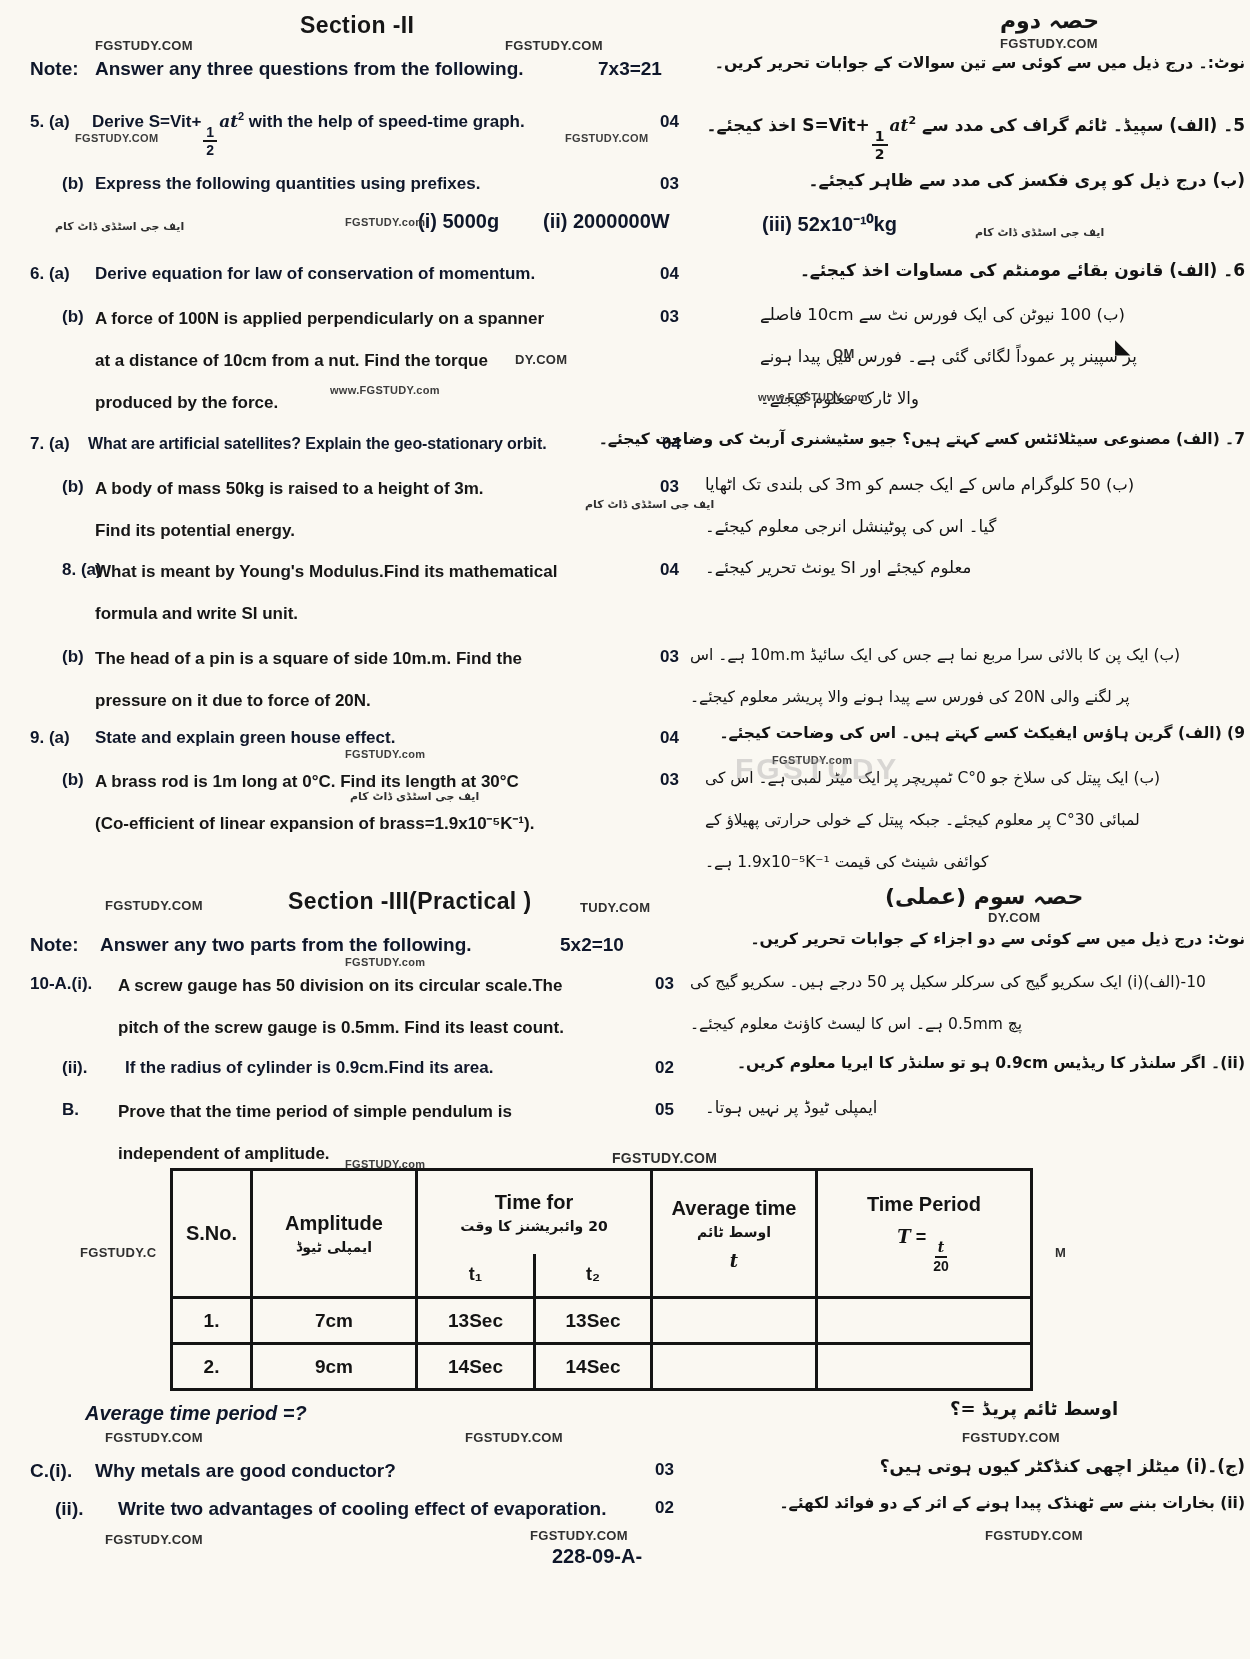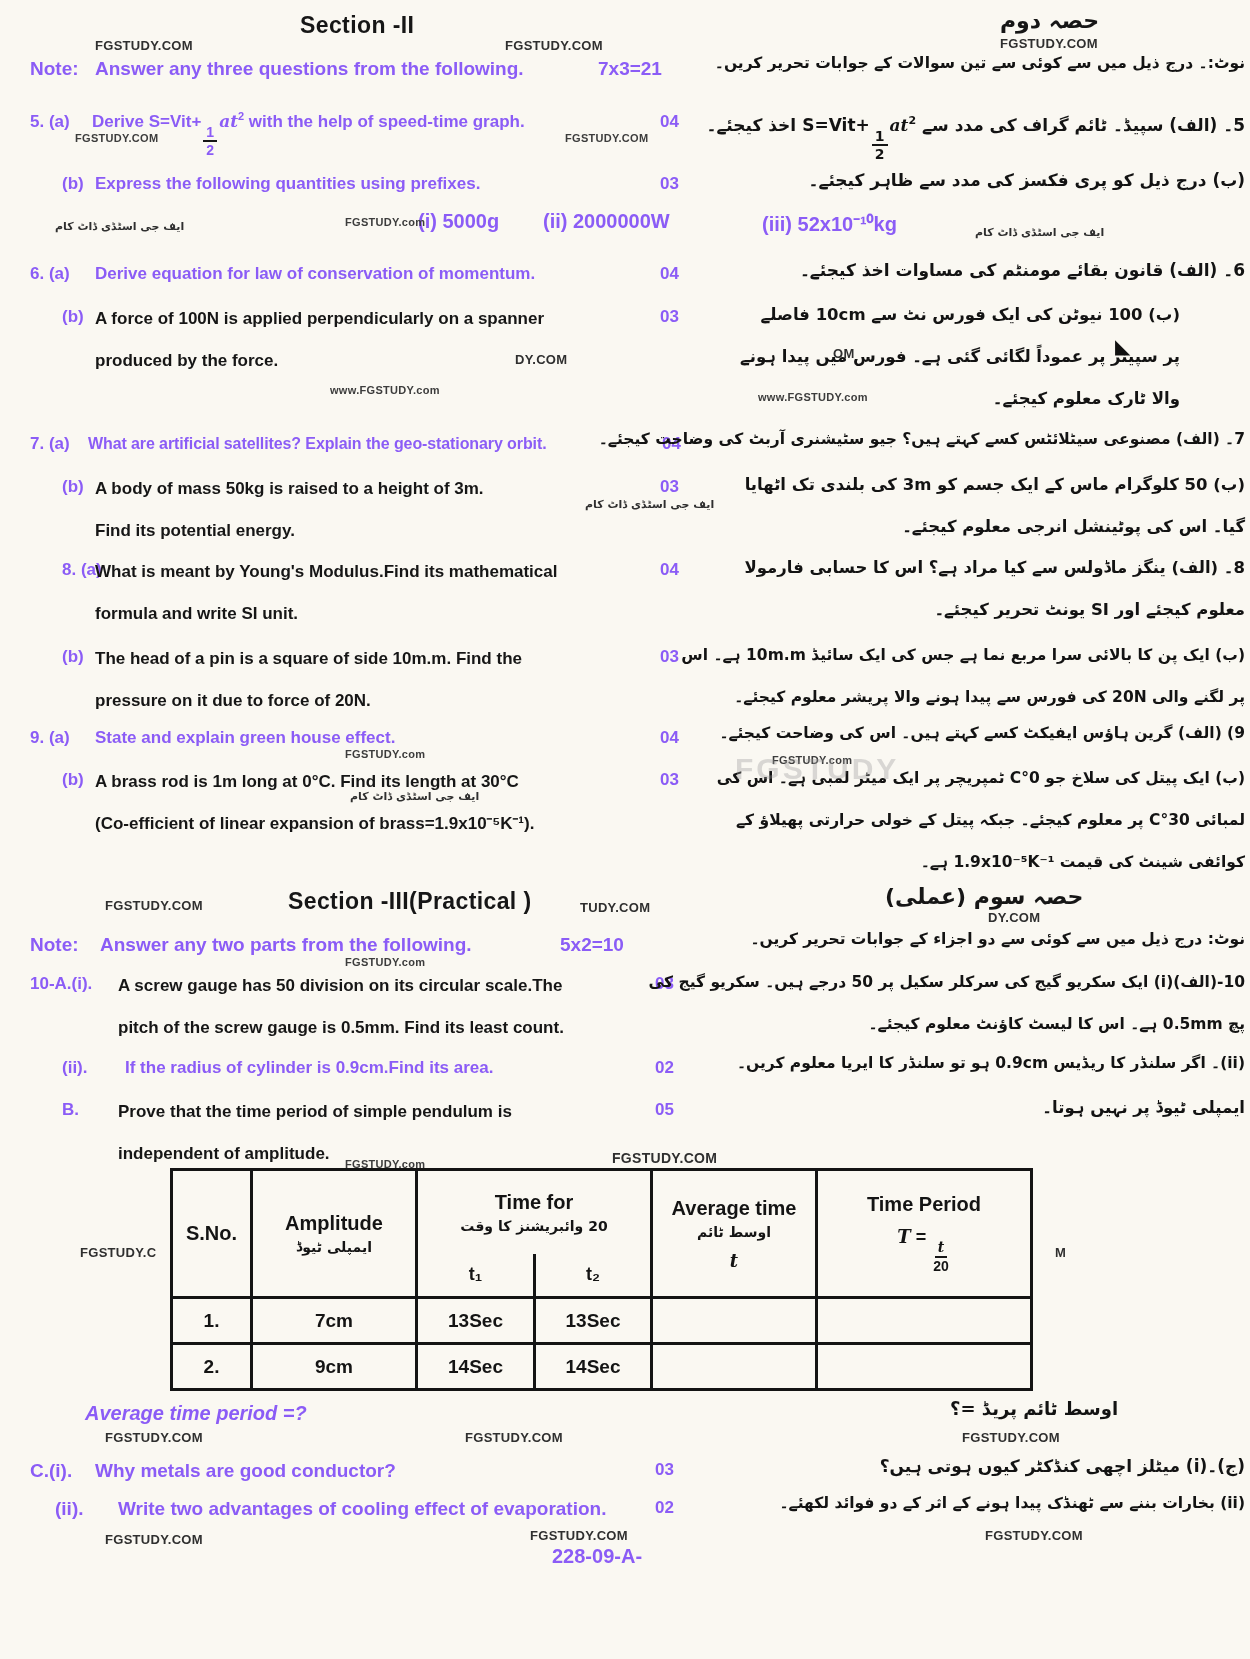--- a/index.html
+++ b/index.html
@@ -3,32 +3,32 @@
 <meta charset="utf-8">
 <style>
   *{box-sizing:border-box;}
   html,body{margin:0;padding:0;}
   body{
     width:1250px;height:1659px;position:relative;overflow:hidden;
     background:#faf8f2;color:#161616;
     font-family:"Liberation Sans", sans-serif;
   }
   .abs{position:absolute;}
-  .en{font-size:17px;font-weight:700;white-space:nowrap;color:#8b5cf6;}
+  .en{font-size:17px;font-weight:700;white-space:nowrap;color:#0f172a;}
   .en.lg{font-size:19px;}
   .en.xl{font-size:20px;}
   .tight{font-size:16px;letter-spacing:-0.1px;}
   .marks{font-size:17px;font-weight:700;}
   .title{font-size:23px;font-weight:800;letter-spacing:.4px;white-space:nowrap;}
   .en-block div{line-height:42px;white-space:nowrap;font-size:17px;font-weight:700;}
   .ur{font-family:"DejaVu Sans", sans-serif;direction:rtl;text-align:right;
       font-size:17px;font-weight:700;white-space:nowrap;color:#131313;}
   .ur.sm{font-size:15.5px;}
-  .ur-block{font-family:"DejaVu Sans", sans-serif;direction:rtl;text-align:right;
-      font-weight:700;color:#131313;}
+  .ur-block{font-family:"DejaVu Sans", sans-serif;direction:rtl;text-align:left;
+      font-weight:400;color:#131313;}
   .ur-block div{line-height:42px;white-space:nowrap;font-size:16.5px;}
   .ur-block.sm div{font-size:15.5px;}
   .ur-title{font-family:"DejaVu Sans", sans-serif;direction:rtl;font-size:22px;font-weight:800;white-space:nowrap;}
   .wm{position:absolute;font-size:13px;font-weight:700;color:#2f2f2f;letter-spacing:.3px;white-space:nowrap;}
   .wm.small{font-size:11px;color:#3c3c3c;}
   .wm.urwm{font-family:"DejaVu Sans", sans-serif;direction:rtl;font-size:11px;}
   .wm.ghost{font-size:30px;color:#9a9a9a;opacity:.35;letter-spacing:3px;}
   .frac{display:inline-flex;flex-direction:column;align-items:center;vertical-align:-10px;
         line-height:1.05;font-size:14px;font-weight:700;margin:0 2px;}
   .frac .fn{border-bottom:2px solid #161616;padding:0 3px 1px;}
@@ -99,20 +99,21 @@
 <div class="wm urwm" style="left:975px;top:226px;">ایف جی اسٹڈی ڈاٹ کام</div>
 
 <span class="abs en" style="left:30px;top:264px;">6. (a)</span>
 <span class="abs en" style="left:95px;top:264px;">Derive equation for law of conservation of momentum.</span>
 <span class="abs en marks" style="left:660px;top:264px;">04</span>
 <div class="abs ur" style="left:705px;top:260px;width:540px;">6۔ (الف) قانون بقائے مومنٹم کی مساوات اخذ کیجئے۔</div>
 
 <span class="abs en" style="left:62px;top:307px;">(b)</span>
 <div class="abs en-block" style="left:95px;top:298px;">
   <div>A force of 100N is applied perpendicularly on a spanner</div>
+  <div>at a distance of 10cm from a nut. Find the torque</div>
   <div>produced by the force.</div>
 </div>
 <span class="abs en marks" style="left:660px;top:307px;">03</span>
 <div class="abs ur-block" style="left:760px;top:294px;width:420px;">
   <div>(ب) 100 نیوٹن کی ایک فورس نٹ سے 10cm فاصلے</div>
   <div>پر سپینر پر عموداً لگائی گئی ہے۔ فورس میں پیدا ہونے</div>
   <div>والا ٹارک معلوم کیجئے۔</div>
 </div>
 <div class="wm small" style="left:330px;top:384px;">www.FGSTUDY.com</div>
 <div class="wm small" style="left:758px;top:391px;">www.FGSTUDY.com</div>
@@ -137,21 +138,20 @@
 </div>
 <div class="wm urwm" style="left:585px;top:498px;">ایف جی اسٹڈی ڈاٹ کام</div>
 
 <span class="abs en" style="left:30px;top:560px;margin-left:32px;">8. (a)</span>
 <div class="abs en-block" style="left:95px;top:551px;">
   <div>What is meant by Young's Modulus.Find its mathematical</div>
   <div>formula and write SI unit.</div>
 </div>
 <span class="abs en marks" style="left:660px;top:560px;">04</span>
 <div class="abs ur-block" style="left:705px;top:547px;width:540px;">
-  <div>8۔ (الف) ینگز ماڈولس سے کیا مراد ہے؟ اس کا حسابی فارمولا</div>
   <div>معلوم کیجئے اور SI یونٹ تحریر کیجئے۔</div>
 </div>
 
 <span class="abs en" style="left:62px;top:647px;">(b)</span>
 <div class="abs en-block" style="left:95px;top:638px;">
   <div>The head of a pin is a square of side 10m.m. Find the</div>
   <div>pressure on it due to force of 20N.</div>
 </div>
 <span class="abs en marks" style="left:660px;top:647px;">03</span>
 <div class="abs ur-block sm" style="left:690px;top:634px;width:555px;">

